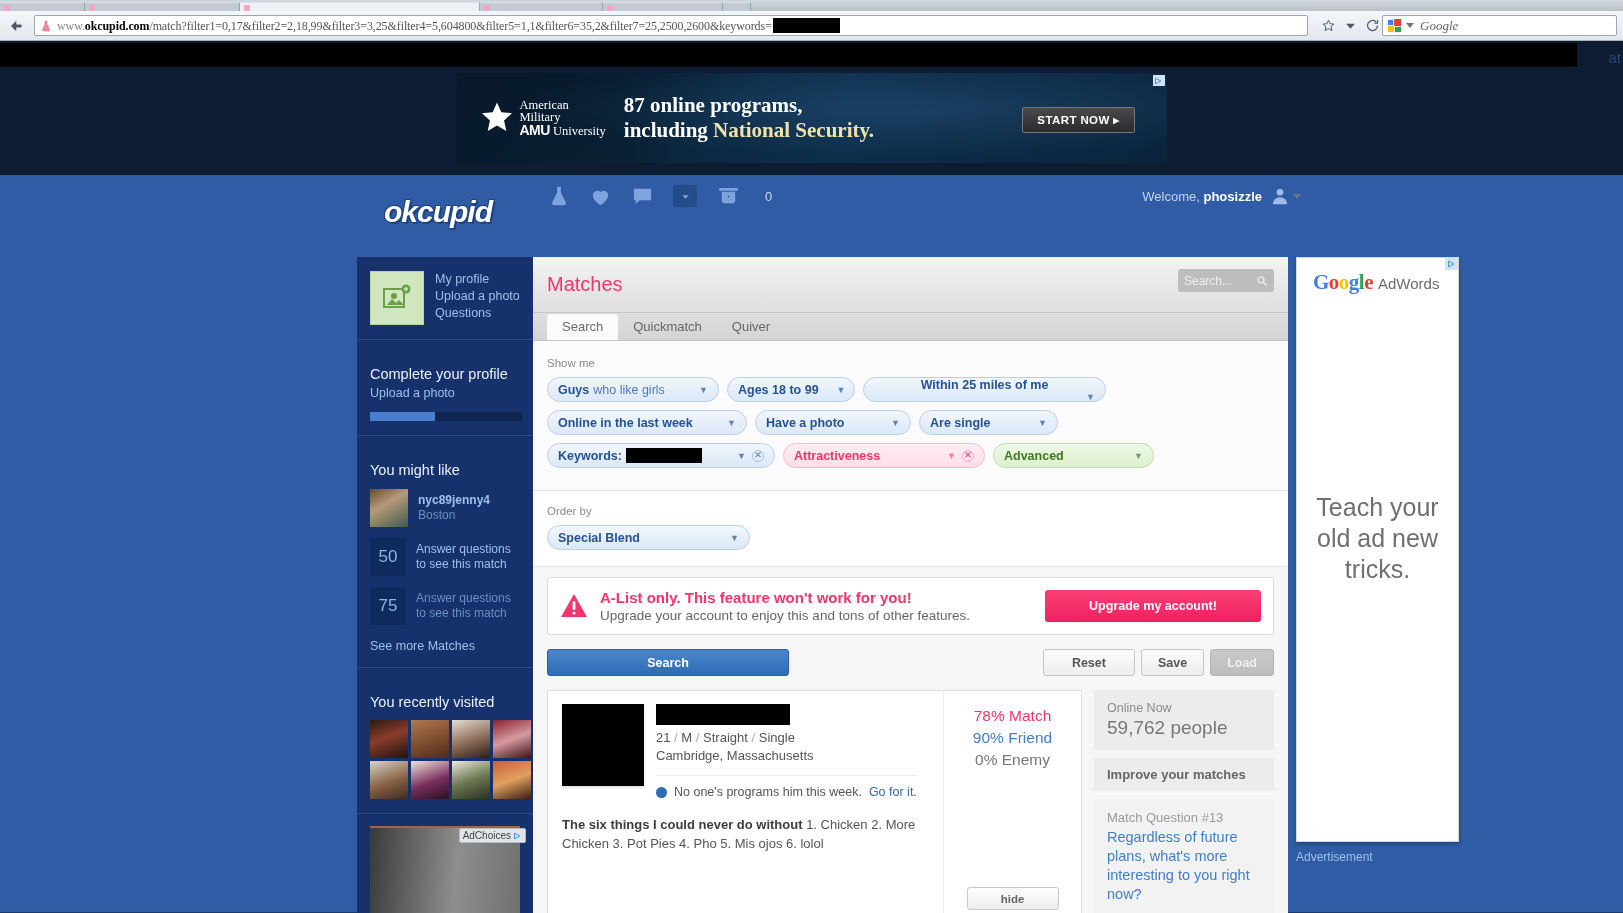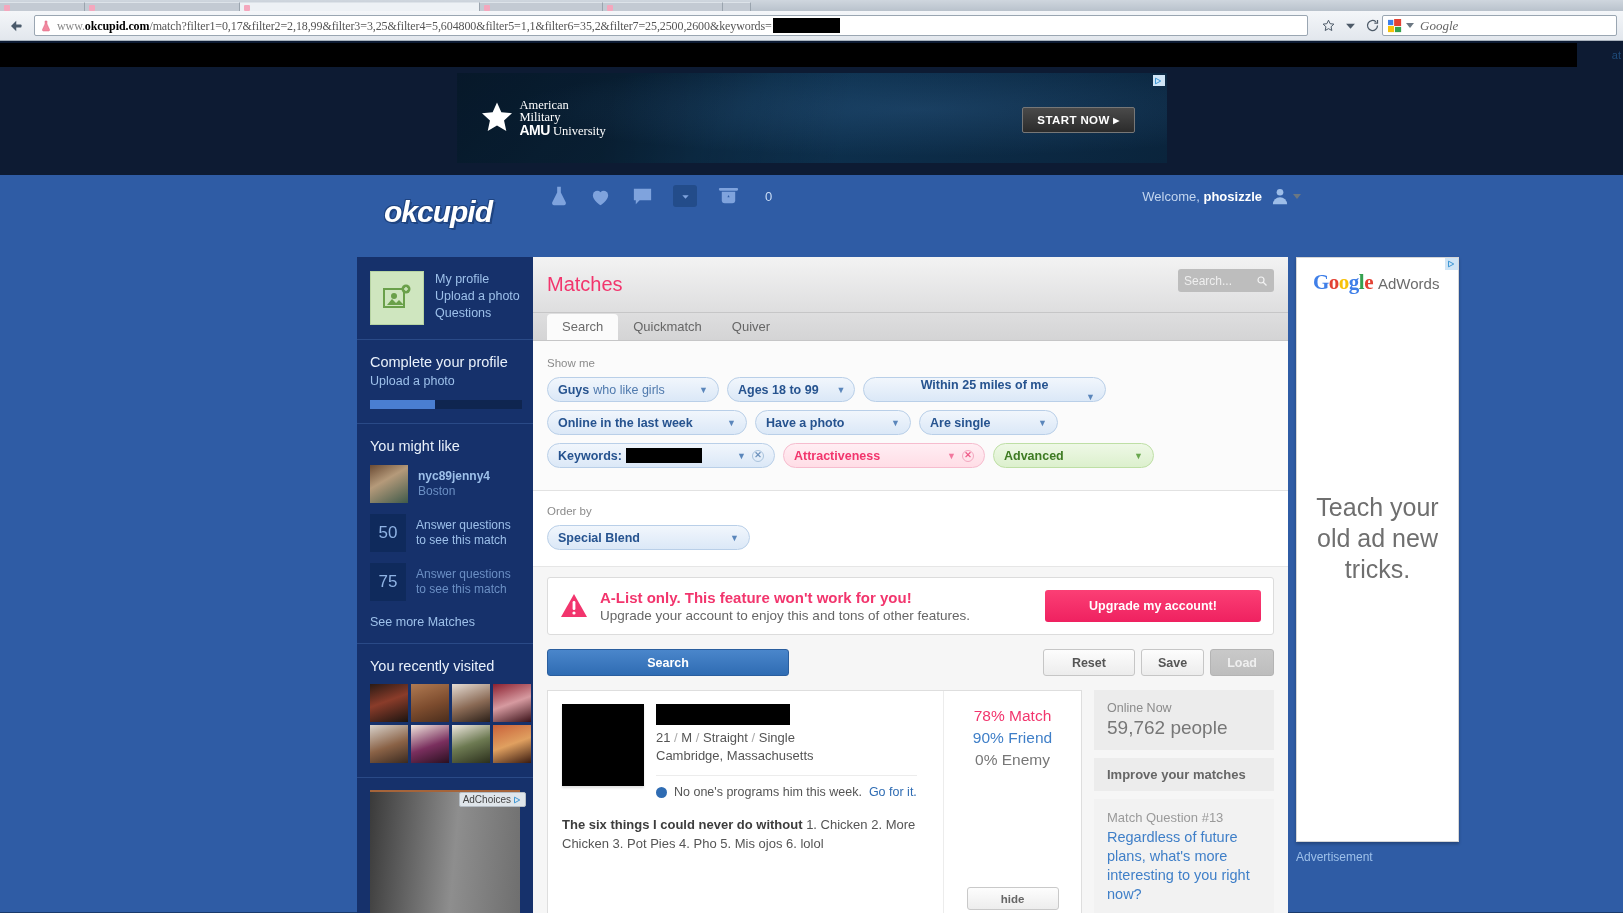--- a/index.html
+++ b/index.html
@@ -128,21 +128,21 @@
   }
   #redacted-strip .black-band {
     position: absolute;
     left: 0; top: 2px;
     width: 1577px; height: 24px;
     background: #000;
   }
   #redacted-strip .edge-text {
     position: absolute;
     right: 2px; top: 8px;
-    font-size: 11px;
+    font-size: 15px;
     color: #1f4b7a;
   }
 
   
   #top-ad-wrap {
     height: 106px;
     background: #0d1b33;
     display: flex;
     justify-content: center;
     align-items: flex-start;
@@ -282,21 +282,21 @@
   .sb-section { padding: 14px 13px; border-bottom: 1px solid #2a4a87; }
   .sb-profile-row { display: flex; gap: 11px; align-items: flex-start; }
   #sb-profile-thumb {
     width: 54px; height: 54px;
     background: #cfe6bf;
     border: 1px solid #b7d4a3;
     display: flex; align-items: center; justify-content: center;
   }
   #sb-profile-thumb svg { width: 32px; height: 30px; color: #6aa04a; }
   .sb-link { color: #9dc0ea; font-size: 12.5px; line-height: 17px; display:block; }
-  .sb-heading { color: #e9f1fb; font-size: 14.5px; margin-bottom: 3px; }
+  .sb-heading { color: #e9f1fb; font-size: 14.5px; margin-bottom: 3px; margin-top: 12px; }
   #sb-progress-track {
     height: 9px; background: #0f2550; margin-top: 10px;
     width: 152px;
   }
   #sb-progress-fill { height: 100%; background: #4a7ed1; width: 43%; }
   .sb-match-row { display:flex; gap: 10px; align-items: center; margin-top: 11px; }
   .sb-thumb-img { width: 38px; height: 38px; flex: 0 0 auto; }
   .sb-num-box {
     width: 36px; height: 38px; flex:0 0 auto;
     background: #0f2a5c;
@@ -757,20 +757,24 @@
     </div>
     <div id="amu-logo">
       <svg id="amu-star" viewBox="0 0 24 24" fill="currentColor">
           <path d="M12 1.6l2.9 6.5 7.1.7-5.3 4.8 1.5 7-6.2-3.6-6.2 3.6 1.5-7L2 8.8l7.1-.7z"></path>
         </svg>
       <div id="amu-words">
         <div>American</div>
         <div>Military</div>
         <div><span class="amu-abbr">AMU</span> <span>University</span></div>
       </div>
+    </div>
+    <div id="amu-headline">
+      <div>87 online programs,</div>
+      <div><span>including </span><span class="hl-accent">National Security.</span></div>
     </div>
     <div id="amu-cta">START NOW ▸</div>
   </div>
 </div>
 
 <div id="okc-page">
 
   <div id="okc-topnav">
     <div id="okc-nav-icons">
       <span class="okc-nav-icon">

